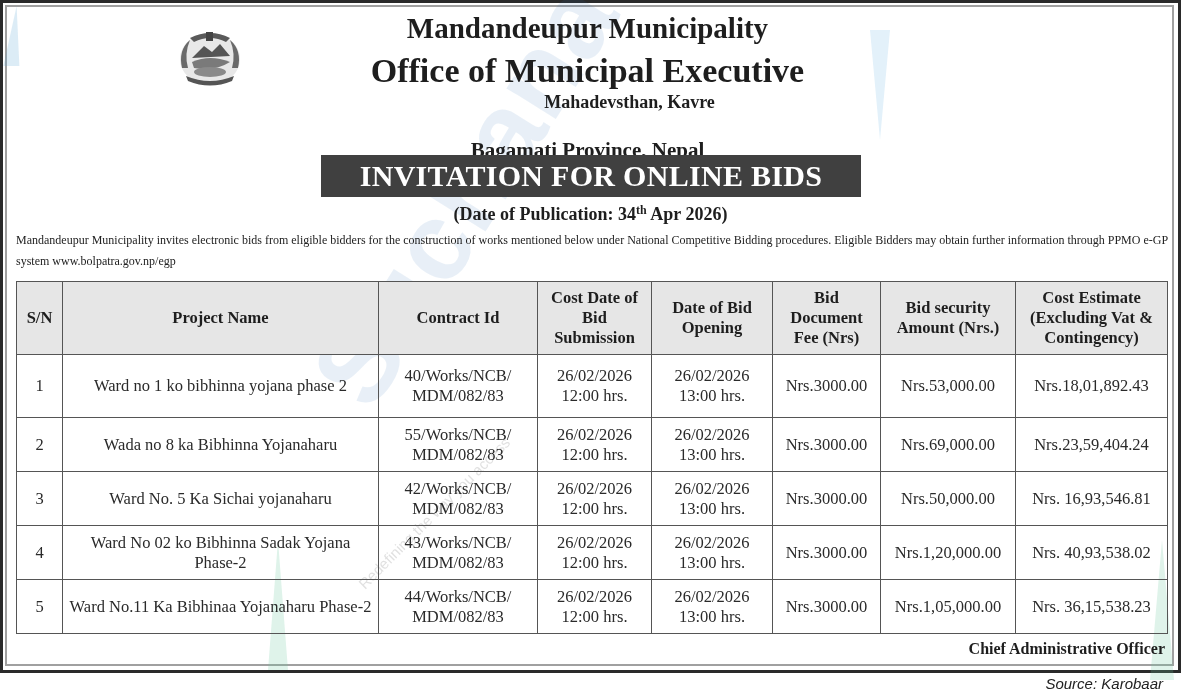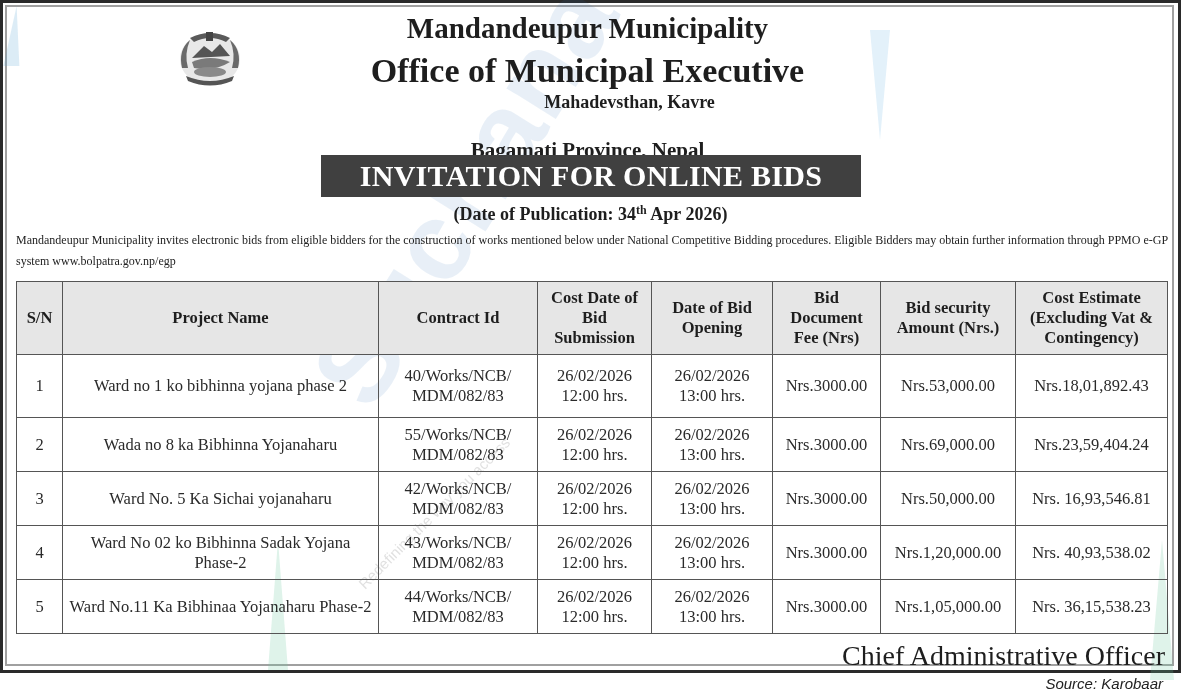--- a/index.html
+++ b/index.html
@@ -65,21 +65,21 @@
   table.bids th, table.bids td {
     border: 1.5px solid #555; text-align: center; vertical-align: middle;
     line-height: 20px; padding: 0 4px;
   }
   table.bids th { background: #e6e6e6; font-weight: bold; height: 73px; font-size: 16.5px; }
   table.bids td { color: #2a2a2a; }
   tr.r1 td { height: 63px; }
   tr.r2 td, tr.r3 td, tr.r4 td, tr.r5 td { height: 54px; }
 
   .signature {
-    position: absolute; right: 16px; top: 640px; font-weight: normal; font-size: 28px;
+    position: absolute; right: 16px; top: 640px; font-weight: bold; font-size: 16px;
   }
   .source {
     position: absolute; right: 18px; top: 675px; font-family: "Liberation Sans", sans-serif;
     font-style: italic; font-size: 15px; color: #222;
   }
 </style>
 </head>
 <body>
 
 <div class="frame-outer"></div>

